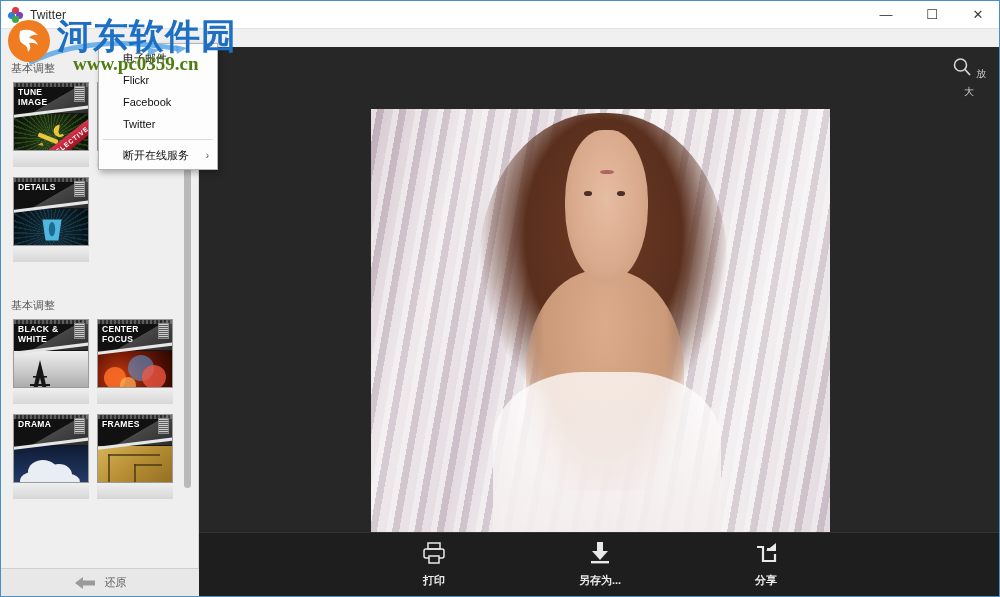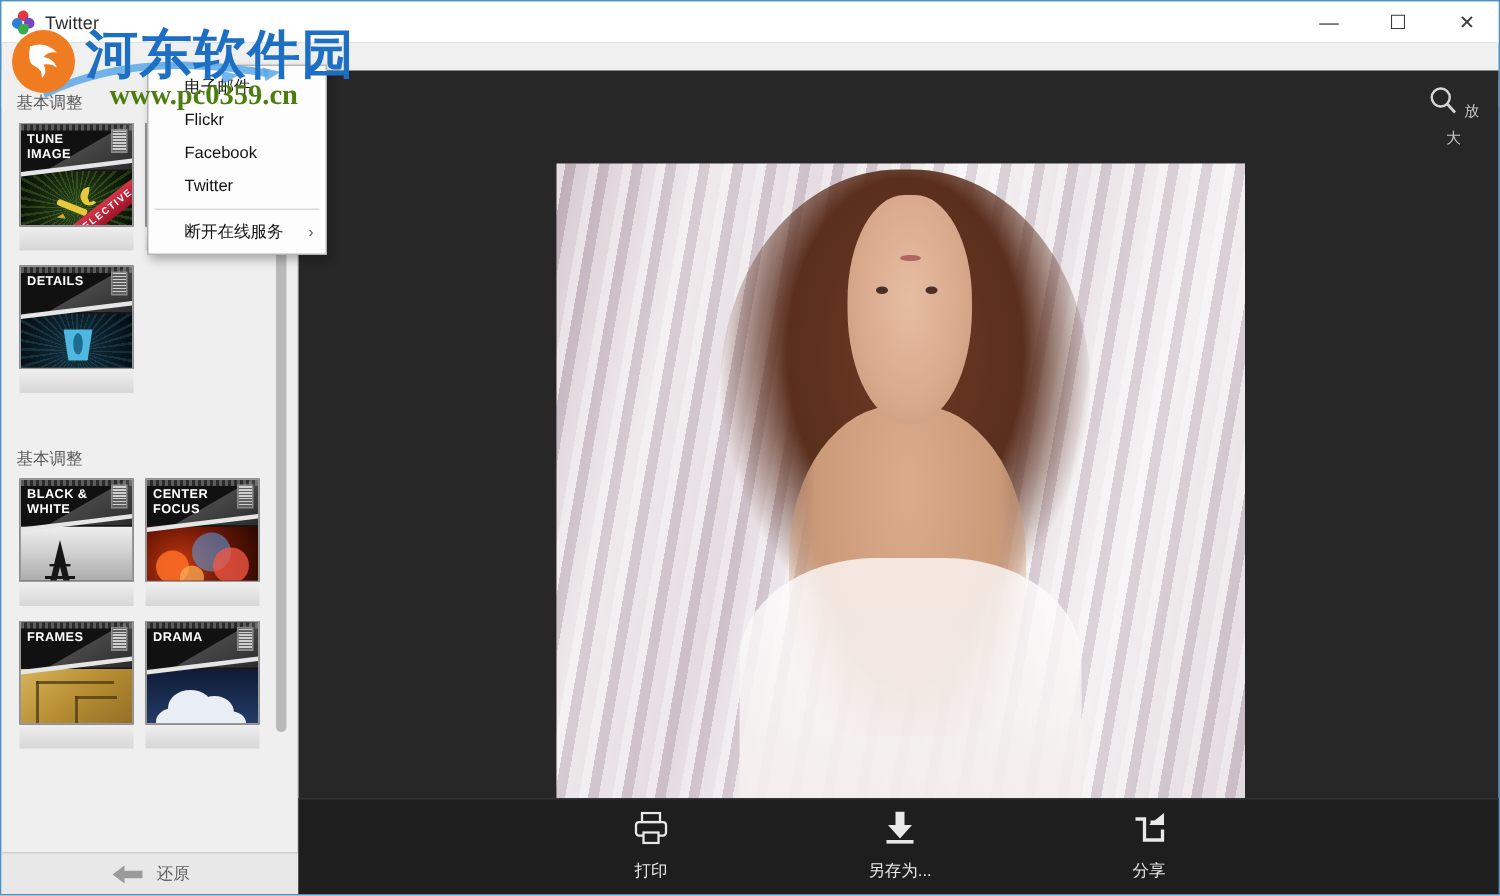--- a/index.html
+++ b/index.html
@@ -354,20 +354,21 @@
     position: absolute;
     left: 198px; bottom: 0;
     width: 802px; height: 64px;
     background: #1e1e1e;
     border-top: 1px solid #333;
     box-sizing: border-box;
     display: flex;
     align-items: center;
     justify-content: center;
     gap: 88px;
+    font-weight: bold;
   }
   .tbitem {
     width: 78px;
     text-align: center;
     color: #e9e9e9;
   }
   .tbitem .tlbl { font-size: 11px; margin-top: 5px; display: block; }
 
   
   .dropdown {
@@ -573,55 +574,55 @@
           <div class="topline"></div>
           <div class="strip"></div>
           <div class="captxt">CENTER FOCUS</div>
         </div>
         <div class="reflect"></div>
       </div>
 
       <div class="tilewrap">
         <div class="tile">
           <div class="body">
+            <div class="art-drama">
+              <div class="cloud" style="left:14px; top:14px; width:30px; height:24px;"></div>
+              <div class="cloud" style="left:32px; top:18px; width:26px; height:22px;"></div>
+              <div class="cloud" style="left:6px;  top:26px; width:24px; height:18px;"></div>
+              <div class="cloud" style="left:44px; top:28px; width:22px; height:16px;"></div>
+            </div>
+          </div>
+          <div class="sep"></div>
+          <div class="cap"></div>
+          <div class="topline"></div>
+          <div class="strip"></div>
+          <div class="captxt">DRAMA</div>
+        </div>
+        <div class="reflect"></div>
+      </div>
+
+      <div class="tilewrap">
+        <div class="tile">
+          <div class="body">
             <div class="art-frames">
               <div class="fline" style="left:10px; top:8px;  width:2px; height:34px;"></div>
               <div class="fline" style="left:10px; top:8px;  width:52px; height:2px;"></div>
               <div class="fline" style="left:36px; top:18px; width:2px; height:26px;"></div>
               <div class="fline" style="left:36px; top:18px; width:28px; height:2px;"></div>
               <div class="fline" style="left:10px; top:40px; width:40px; height:2px;"></div>
             </div>
           </div>
           <div class="sep"></div>
           <div class="cap"></div>
           <div class="topline"></div>
           <div class="strip"></div>
           <div class="captxt">FRAMES</div>
         </div>
         <div class="reflect"></div>
       </div>
-
-      <div class="tilewrap">
-        <div class="tile">
-          <div class="body">
-            <div class="art-drama">
-              <div class="cloud" style="left:14px; top:14px; width:30px; height:24px;"></div>
-              <div class="cloud" style="left:32px; top:18px; width:26px; height:22px;"></div>
-              <div class="cloud" style="left:6px;  top:26px; width:24px; height:18px;"></div>
-              <div class="cloud" style="left:44px; top:28px; width:22px; height:16px;"></div>
-            </div>
-          </div>
-          <div class="sep"></div>
-          <div class="cap"></div>
-          <div class="topline"></div>
-          <div class="strip"></div>
-          <div class="captxt">DRAMA</div>
-        </div>
-        <div class="reflect"></div>
-      </div>
     </div>
 
     <div class="sb-track">
       <div class="sb-thumb" id="sbthumb" style="top: 18%; height: 62%;"></div>
     </div>
   </div>
 
   <div class="revertbar">
     <svg width="22" height="14" viewBox="0 0 22 14">
       <path d="M9 1 L1 7 L9 13 L9 9.5 L21 9.5 L21 4.5 L9 4.5 Z" fill="#9a9a9a"></path>

